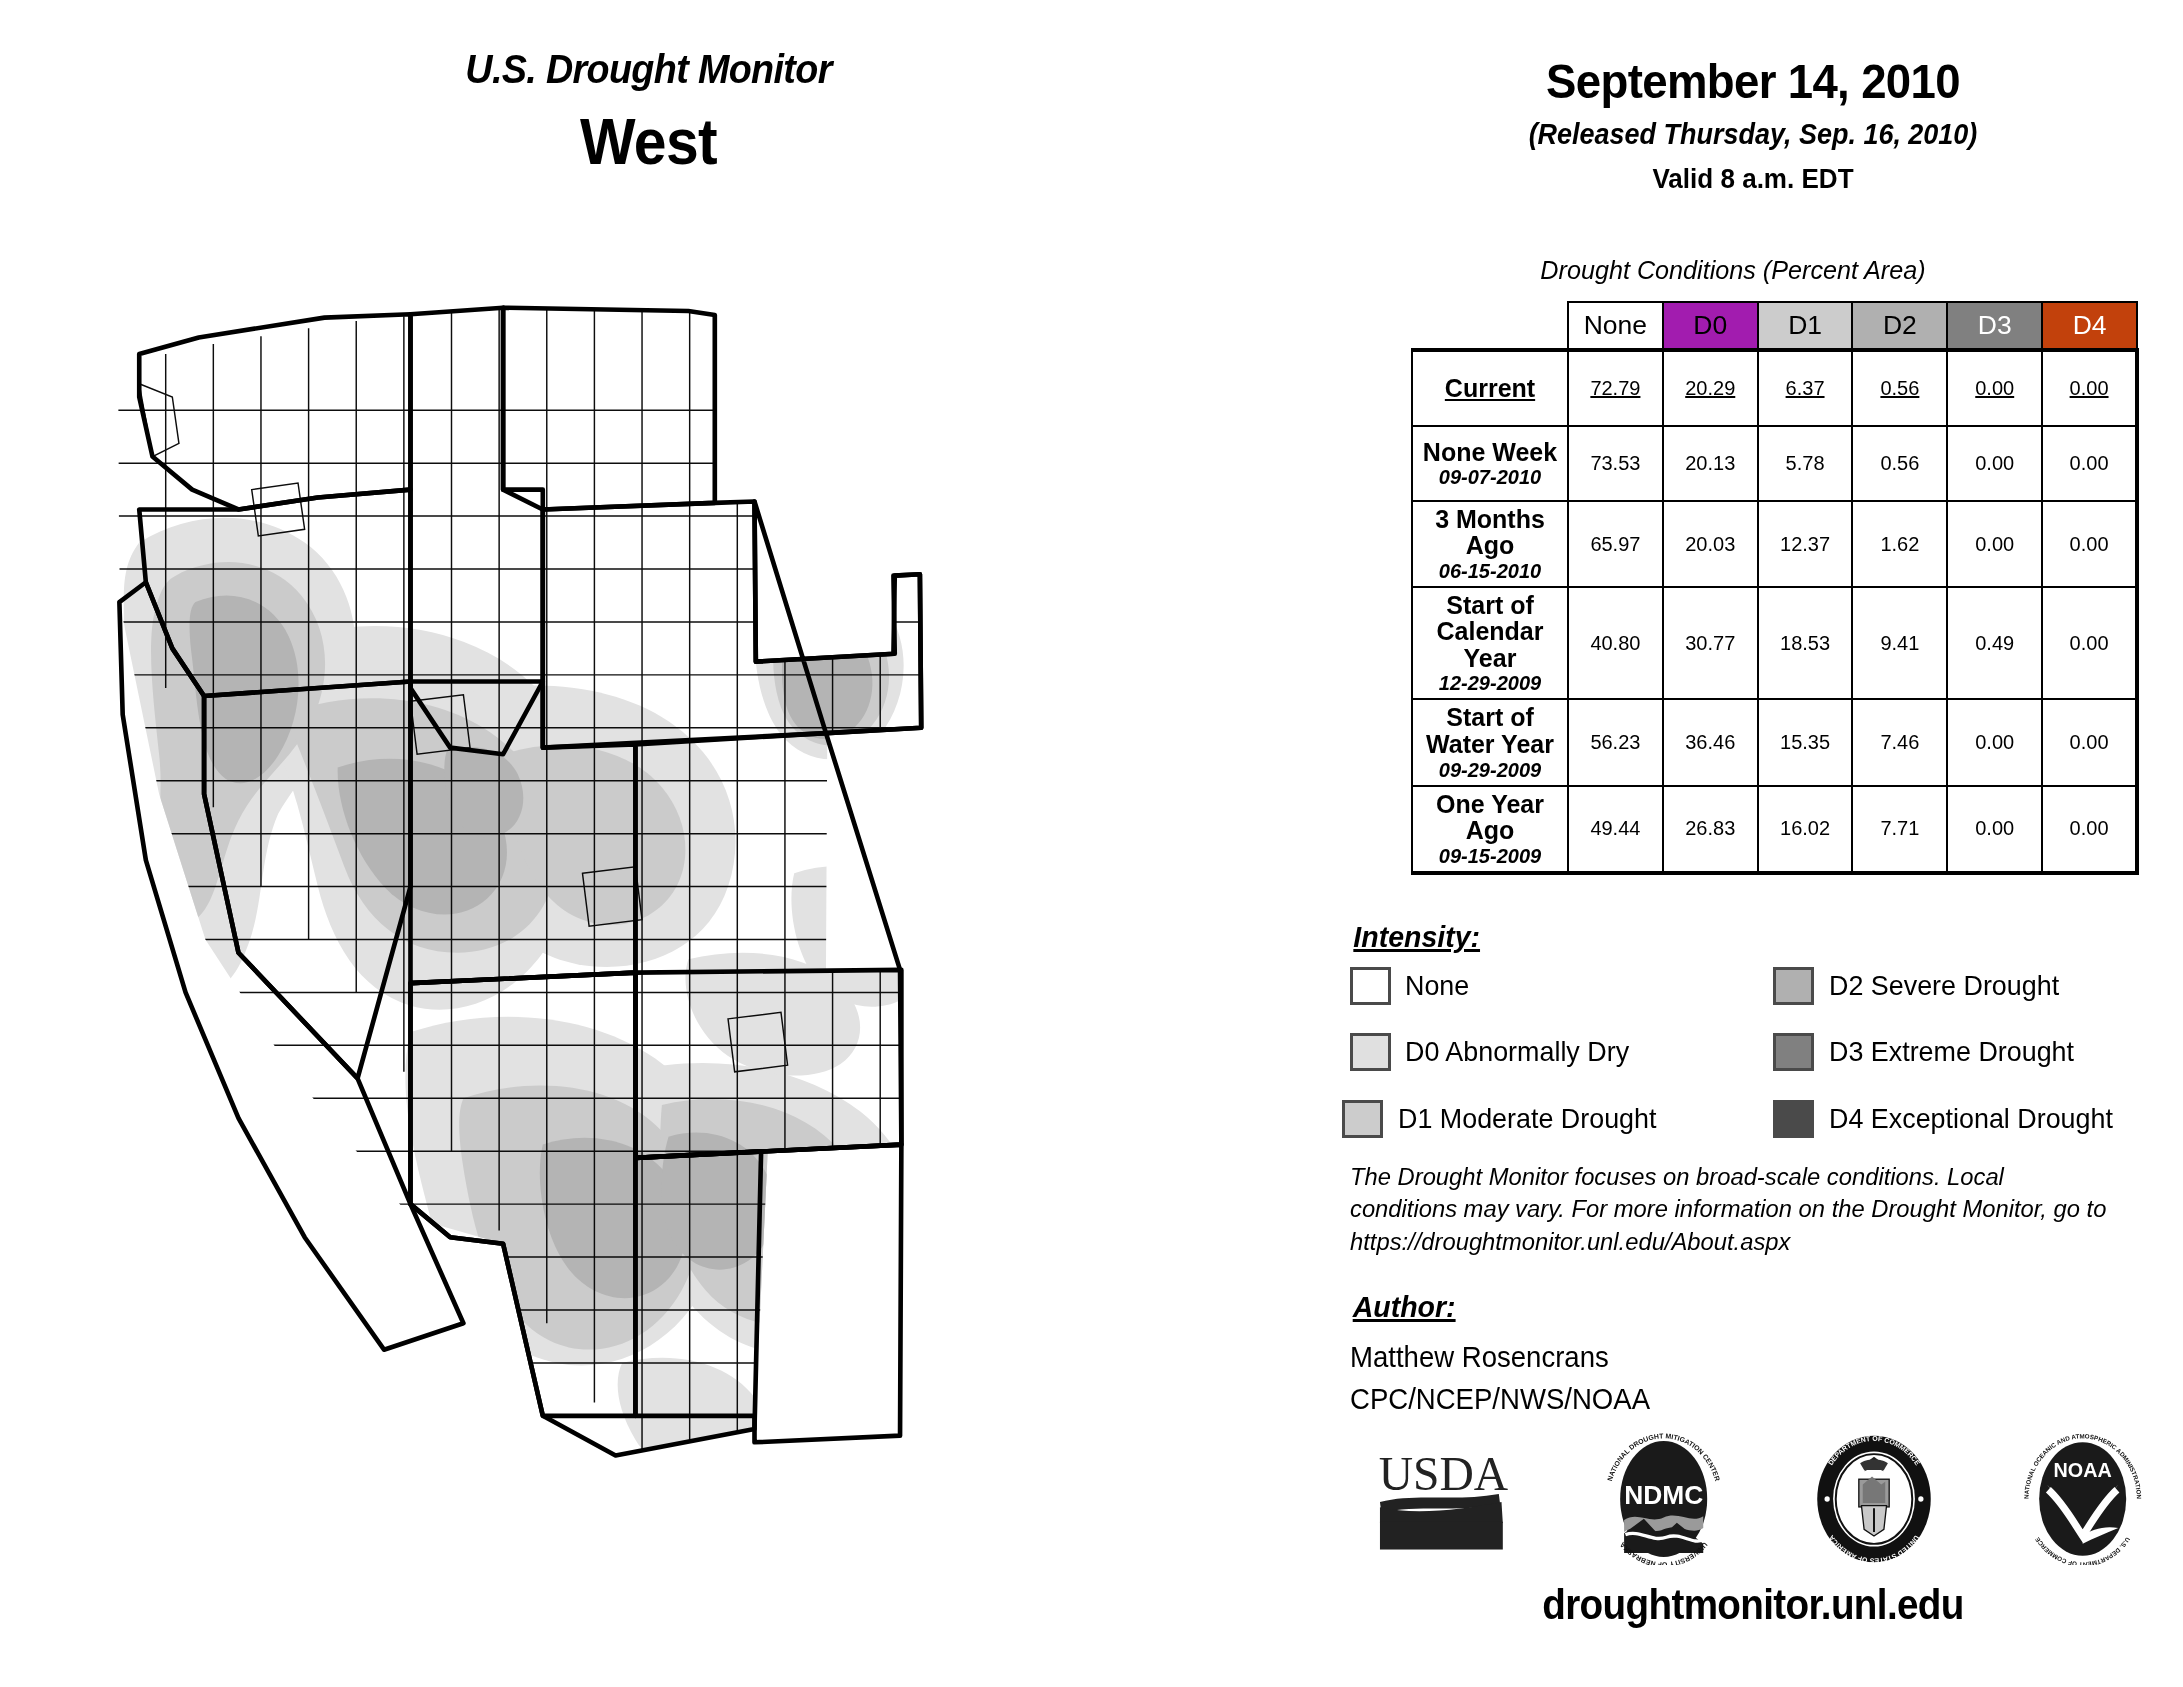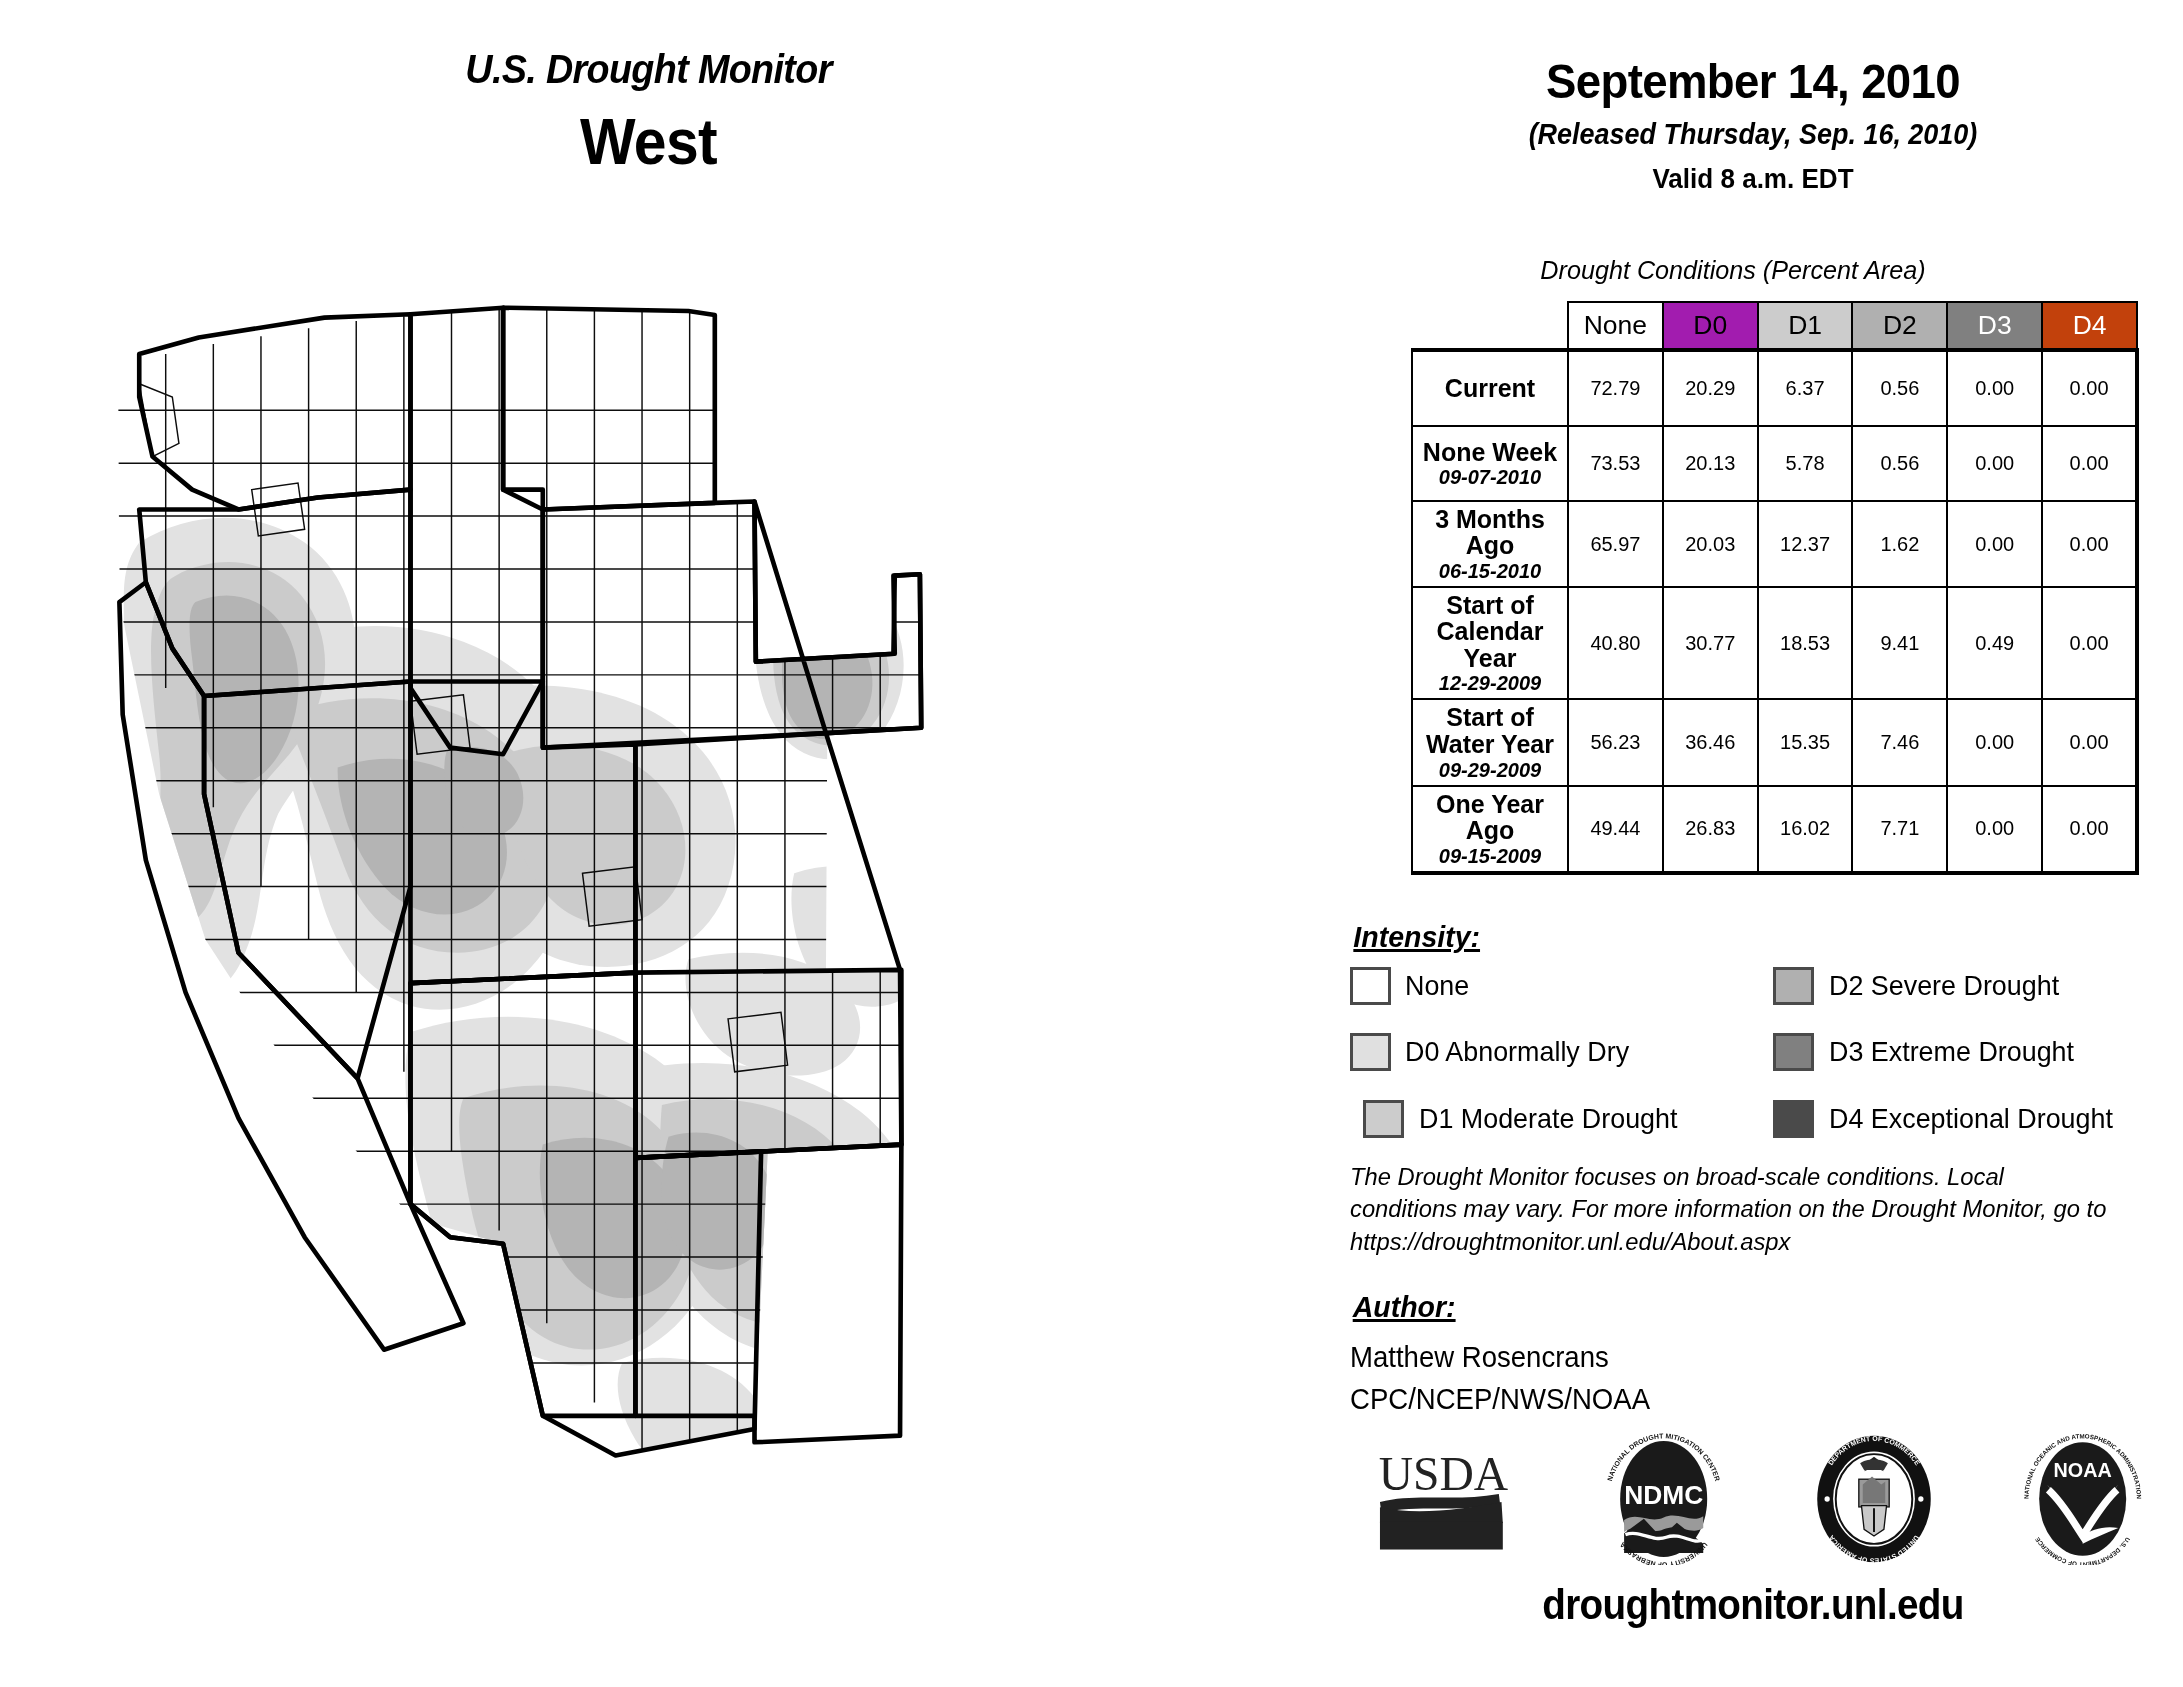--- a/index.html
+++ b/index.html
@@ -29,21 +29,21 @@
 
   #cond-table{position:absolute;left:88px;top:301px;border-collapse:collapse;
               width:728px;table-layout:fixed;}
   #cond-table td{border:2px solid #000;text-align:center;vertical-align:middle;
                  font-size:20px;padding:0;}
   #cond-table .corner{border:none;width:155px;}
   #cond-table thead td{height:45px;font-size:26.5px;}
   #cond-table tbody td{height:65px;}
   #cond-table .rowhead{font-weight:bold;font-size:25px;line-height:1.05;padding:4px 2.6px;}
   #cond-table .rowhead .sub{font-size:20px;font-weight:bold;font-style:italic;display:block;margin-top:2.6px;}
-  #cond-table tbody tr:first-child td{border-top-width:4.6px;}
+  #cond-table tbody tr:first-child td{border-top-width:4.6px;text-decoration:underline;}
   #cond-table tbody tr:last-child td{border-bottom-width:4.6px;}
   #cond-table tbody td:last-child{border-right-width:4.6px;}
   #cond-table thead td:last-child{border-right-width:2.6px;}
 
   
   #intensity-head{position:absolute;left:26.5px;top:920px;font-size:30px;font-style:italic;
                   font-weight:bold;text-decoration:underline;transform:scaleX(.95);}
   .legend-item{position:absolute;display:flex;align-items:center;}
   .swatch{width:41px;height:38px;border:3.3px solid #4a4a4a;box-sizing:border-box;flex:0 0 auto;}
   .legend-label{font-size:28px;margin-left:14.6px;white-space:nowrap;transform:scaleX(.96);
@@ -304,21 +304,21 @@
   <div id="intensity-head">Intensity:</div>
 
   <div class="legend-item" style="left:26.5px;top:967px;">
     <span class="swatch" style="background:#ffffff"></span>
     <span class="legend-label">None</span>
   </div>
   <div class="legend-item" style="left:26.5px;top:1033px;">
     <span class="swatch" style="background:#e0e0e0"></span>
     <span class="legend-label">D0 Abnormally Dry</span>
   </div>
-  <div class="legend-item" style="left:40px;top:1100px;">
+  <div class="legend-item" style="left:19px;top:1100px;">
     <span class="swatch" style="background:#cccccc"></span>
     <span class="legend-label">D1 Moderate Drought</span>
   </div>
   <div class="legend-item" style="left:450px;top:967px;">
     <span class="swatch" style="background:#b0b0b0"></span>
     <span class="legend-label">D2 Severe Drought</span>
   </div>
   <div class="legend-item" style="left:450px;top:1033px;">
     <span class="swatch" style="background:#808080"></span>
     <span class="legend-label">D3 Extreme Drought</span>

